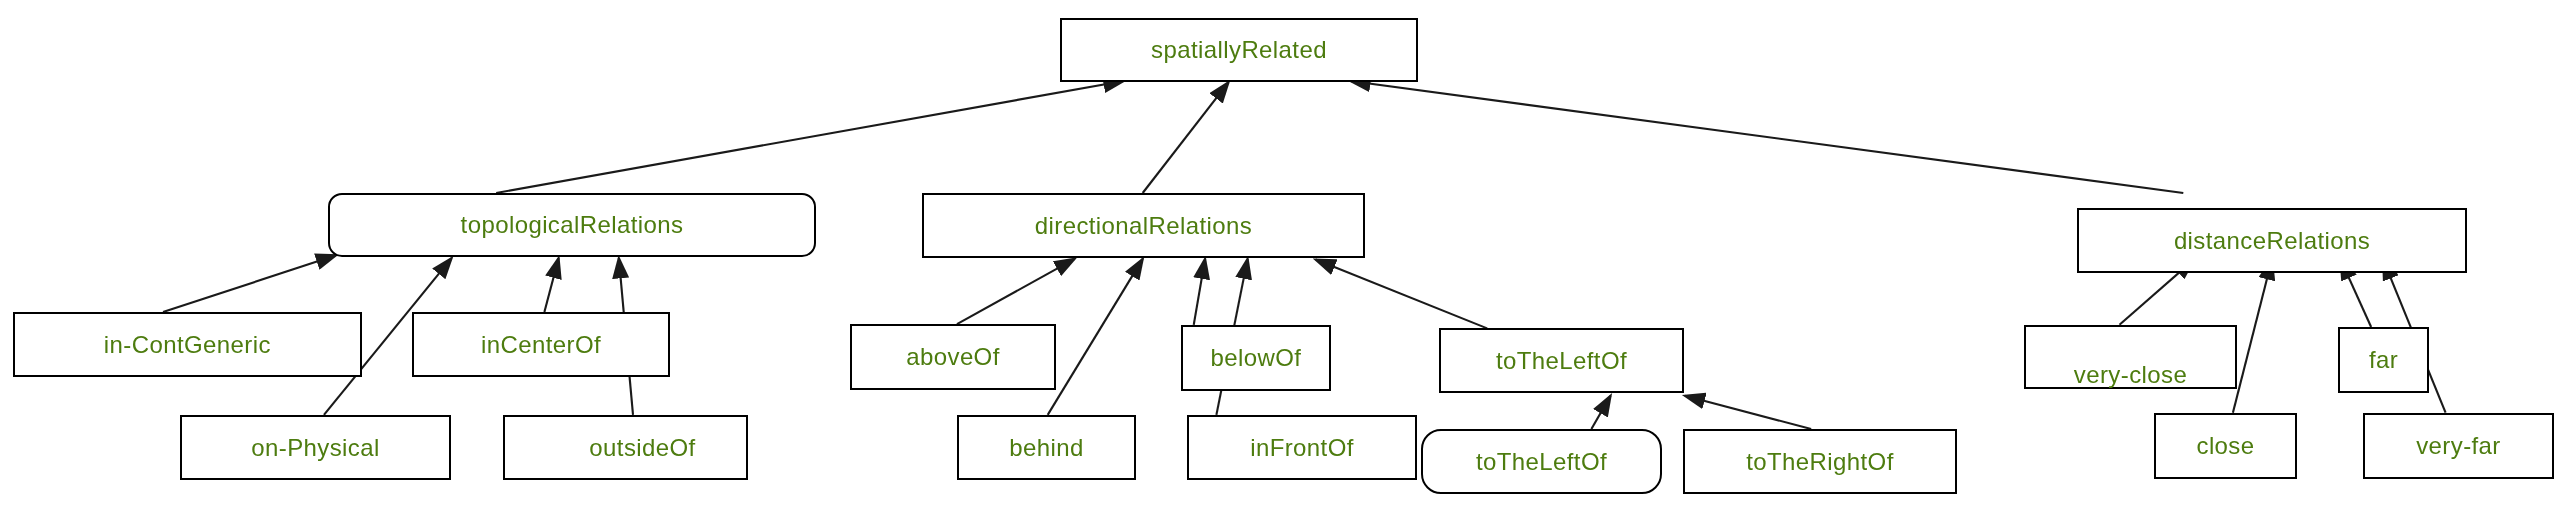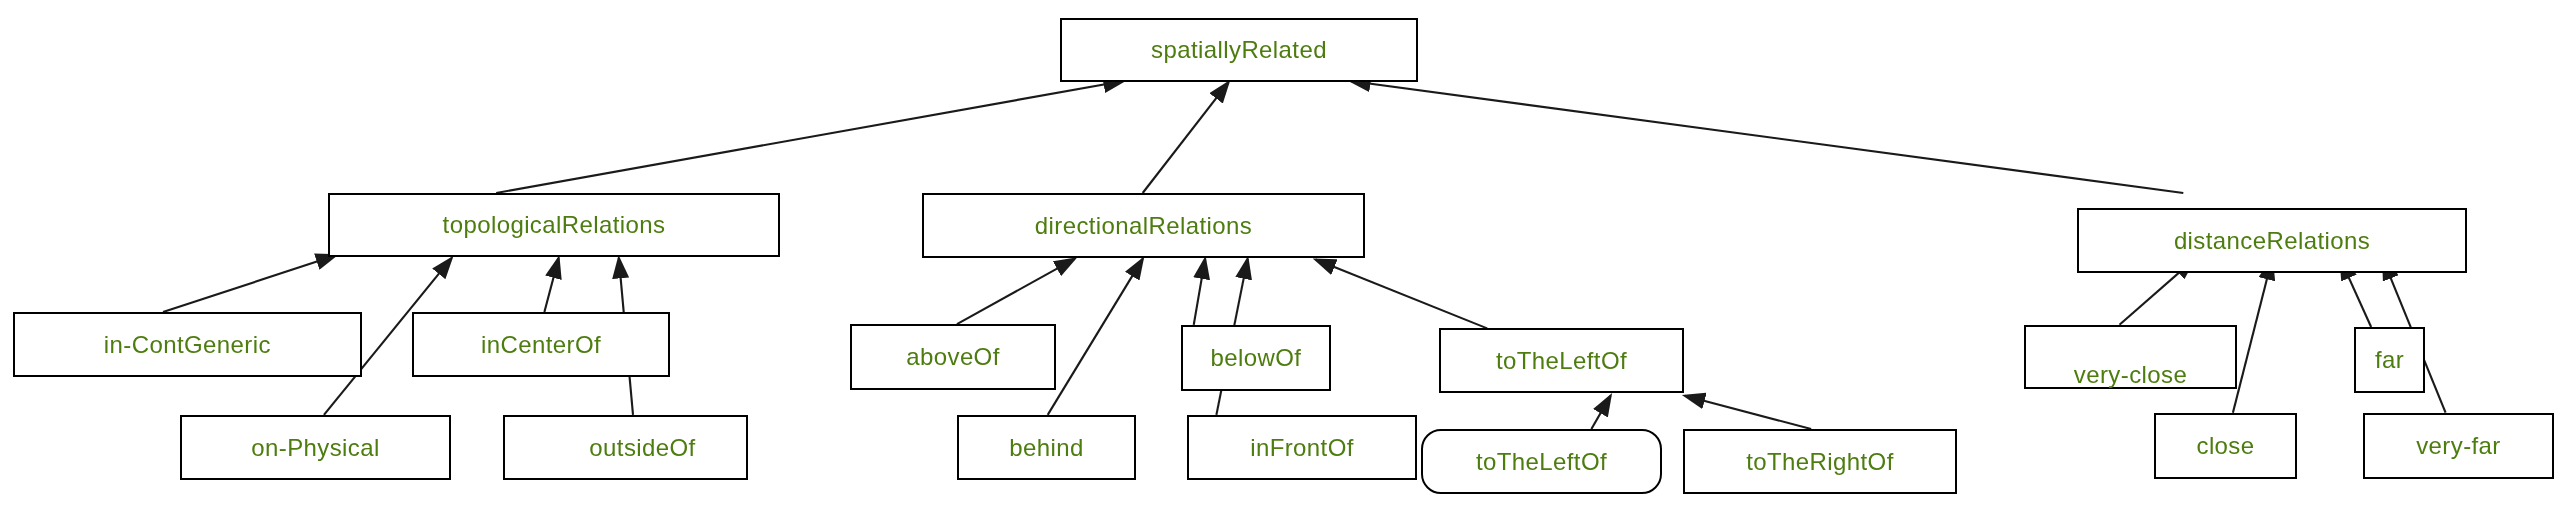--- a/index.html
+++ b/index.html
@@ -70,21 +70,21 @@
       <line x1="2555" y1="605" x2="2377" y2="558" stroke="#1a1a1a" stroke-width="3" marker-end="url(#arrowhead)"></line>
       <line x1="2990" y1="458" x2="3095" y2="366" stroke="#1a1a1a" stroke-width="3" marker-end="url(#arrowhead)"></line>
       <line x1="3150" y1="582" x2="3205" y2="366" stroke="#1a1a1a" stroke-width="3" marker-end="url(#arrowhead)"></line>
       <line x1="3345" y1="461" x2="3302" y2="366" stroke="#1a1a1a" stroke-width="3" marker-end="url(#arrowhead)"></line>
       <line x1="3450" y1="582" x2="3362" y2="366" stroke="#1a1a1a" stroke-width="3" marker-end="url(#arrowhead)"></line>
     </svg>
   <div class="nodes-layer">
       <div class="node" style="left: 1060px; top: 17.7px; width: 358px; height: 64px;">
         <span>spatiallyRelated</span>
       </div>
-      <div class="node" style="left: 328px; top: 193px; width: 452px; height: 64px;">
+      <div class="node" style="left: 328px; top: 193px; width: 488px; height: 64px; border-radius: 14px;">
         <span>topologicalRelations</span>
       </div>
       <div class="node" style="left: 922px; top: 193px; width: 443px; height: 65px;">
         <span>directionalRelations</span>
       </div>
       <div class="node" style="left: 2077px; top: 208px; width: 390px; height: 65px;">
         <span>distanceRelations</span>
       </div>
       <div class="node" style="left: 12.8px; top: 312px; width: 349px; height: 65px;">
         <span>in-ContGeneric</span>
@@ -97,21 +97,21 @@
       </div>
       <div class="node" style="left: 1181px; top: 325px; width: 150px; height: 66px;">
         <span>belowOf</span>
       </div>
       <div class="node" style="left: 1439px; top: 328px; width: 245px; height: 65px;">
         <span>toTheLeftOf</span>
       </div>
       <div class="node" style="left: 2024px; top: 325px; width: 213px; height: 64px; align-items: flex-end;">
         <span>very-close</span>
       </div>
-      <div class="node" style="left: 2338px; top: 327px; width: 71px; height: 66px; margin-left: 16px;">
+      <div class="node" style="left: 2338px; top: 327px; width: 91px; height: 66px;">
         <span>far</span>
       </div>
       <div class="node" style="left: 180px; top: 415px; width: 271px; height: 65px;">
         <span>on-Physical</span>
       </div>
       <div class="node" style="left: 503px; top: 415px; width: 245px; height: 65px; padding-left: 34px;">
         <span>outsideOf</span>
       </div>
       <div class="node" style="left: 957px; top: 415px; width: 179px; height: 65px;">
         <span>behind</span>

